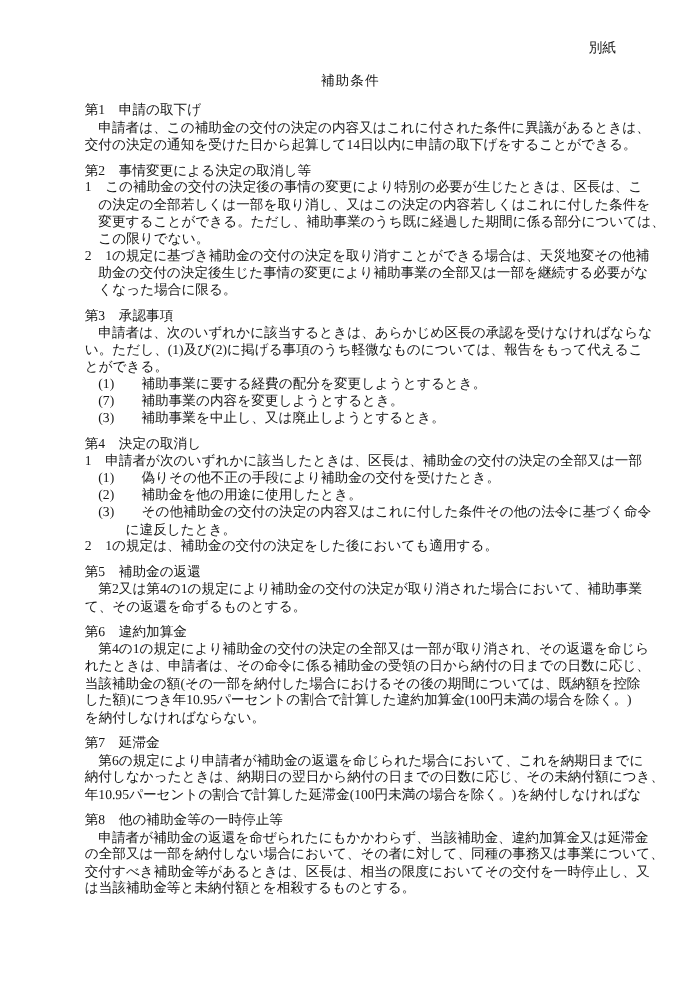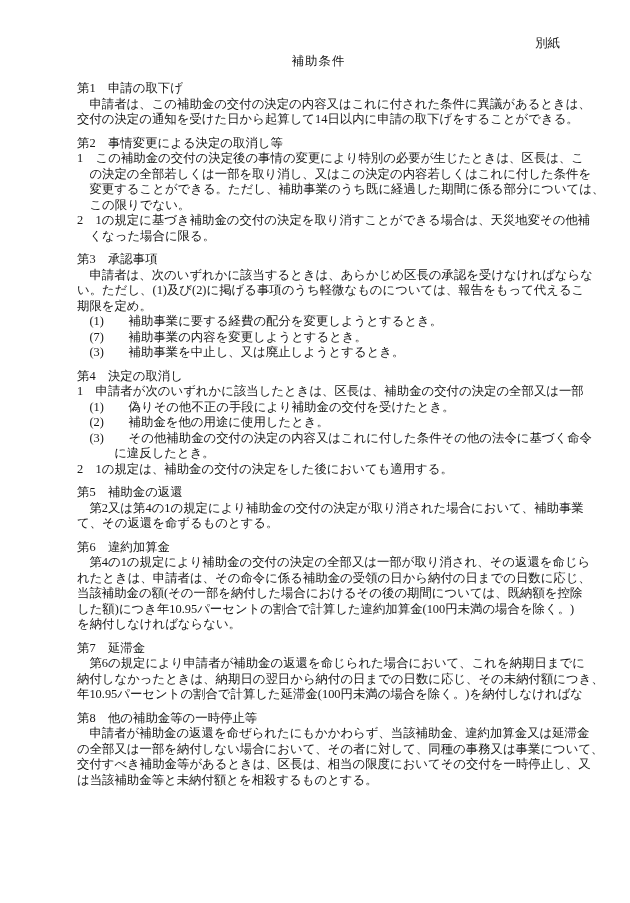--- a/index.html
+++ b/index.html
@@ -22,21 +22,21 @@
     height: 687px;
     padding: 36px 70px 0 77px;
     background: #ffffff;
   }
   .corner-label {
     text-align: right;
     white-space: pre;
   }
   .doc-title {
     text-align: center;
-    margin-top: 2px;
+    margin-top: 14px;
     margin-bottom: 12px;
     white-space: pre;
     letter-spacing: 1px;
   }
   .section {
     margin: 0 0 8px 0;
   }
   .section-heading {
     white-space: pre;
   }
@@ -56,27 +56,28 @@
         <div class="text-line">　申請者は、この補助金の交付の決定の内容又はこれに付された条件に異議があるときは、</div>
         <div class="text-line">交付の決定の通知を受けた日から起算して14日以内に申請の取下げをすることができる。</div>
       </div>
       <div class="section">
         <div class="section-heading">第2　事情変更による決定の取消し等</div>
         <div class="text-line">1　この補助金の交付の決定後の事情の変更により特別の必要が生じたときは、区長は、こ</div>
         <div class="text-line">　の決定の全部若しくは一部を取り消し、又はこの決定の内容若しくはこれに付した条件を</div>
         <div class="text-line">　変更することができる。ただし、補助事業のうち既に経過した期間に係る部分については、</div>
         <div class="text-line">　この限りでない。</div>
         <div class="text-line">2　1の規定に基づき補助金の交付の決定を取り消すことができる場合は、天災地変その他補</div>
+        <div class="text-line">　助金の交付の決定後生じた事情の変更により補助事業の全部又は一部を継続する必要がな</div>
         <div class="text-line">　くなった場合に限る。</div>
       </div>
       <div class="section">
         <div class="section-heading">第3　承認事項</div>
         <div class="text-line">　申請者は、次のいずれかに該当するときは、あらかじめ区長の承認を受けなければならな</div>
         <div class="text-line">い。ただし、(1)及び(2)に掲げる事項のうち軽微なものについては、報告をもって代えるこ</div>
-        <div class="text-line">期限を定め。</div>
+        <div class="text-line">とができる。</div>
         <div class="text-line">　(1)　　補助事業に要する経費の配分を変更しようとするとき。</div>
         <div class="text-line">　(7)　　補助事業の内容を変更しようとするとき。</div>
         <div class="text-line">　(3)　　補助事業を中止し、又は廃止しようとするとき。</div>
       </div>
       <div class="section">
         <div class="section-heading">第4　決定の取消し</div>
         <div class="text-line">1　申請者が次のいずれかに該当したときは、区長は、補助金の交付の決定の全部又は一部</div>
         <div class="text-line">　(1)　　偽りその他不正の手段により補助金の交付を受けたとき。</div>
         <div class="text-line">　(2)　　補助金を他の用途に使用したとき。</div>
         <div class="text-line">　(3)　　その他補助金の交付の決定の内容又はこれに付した条件その他の法令に基づく命令</div>

